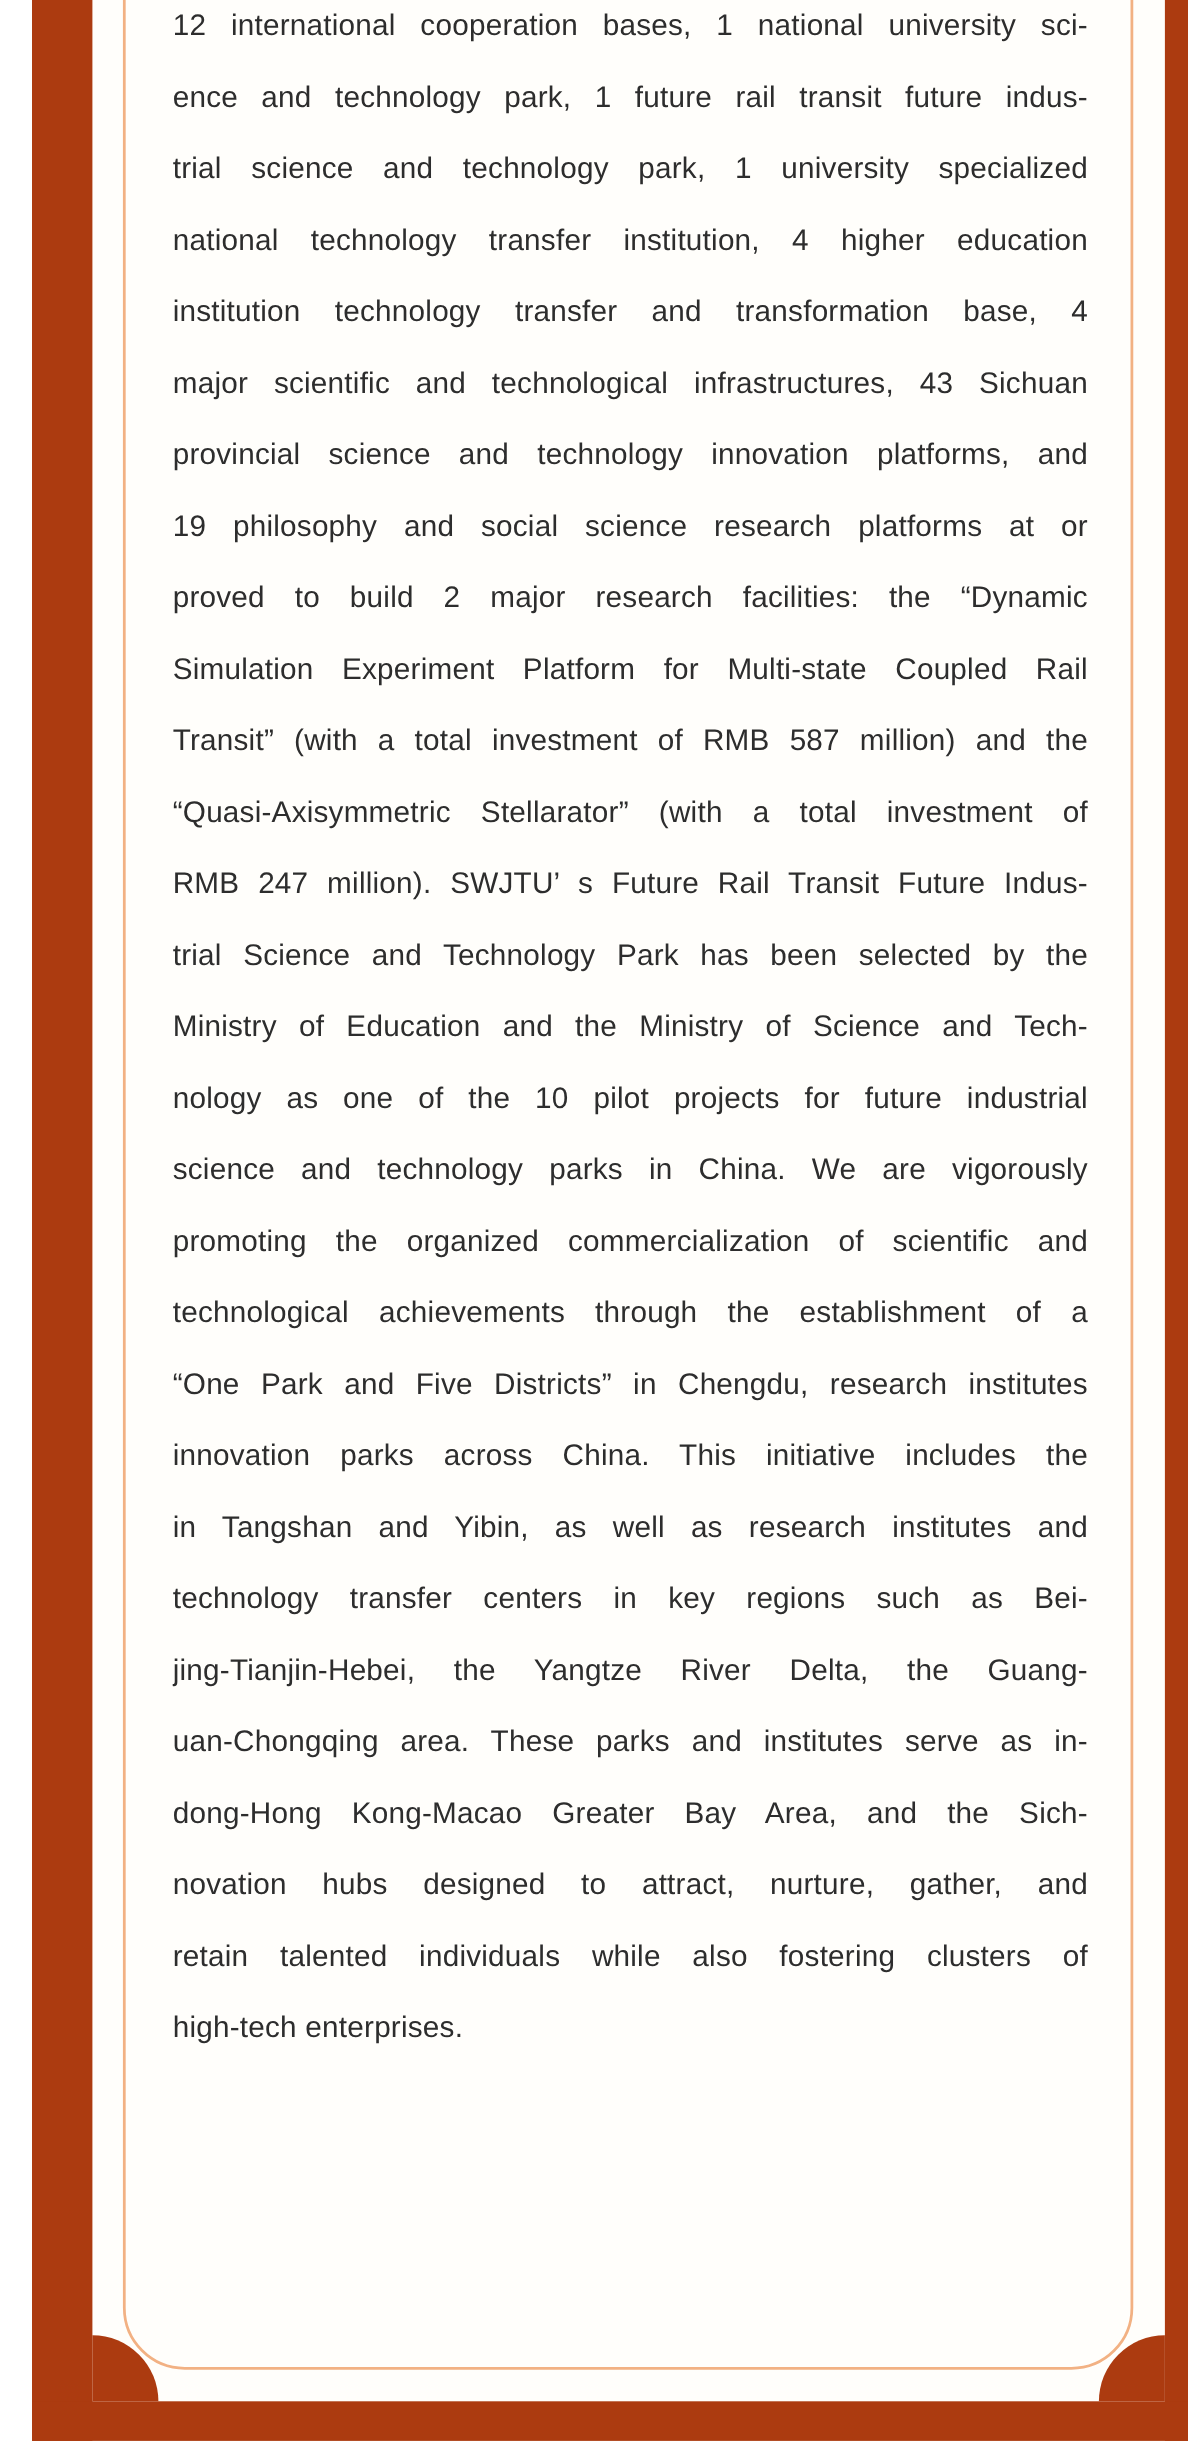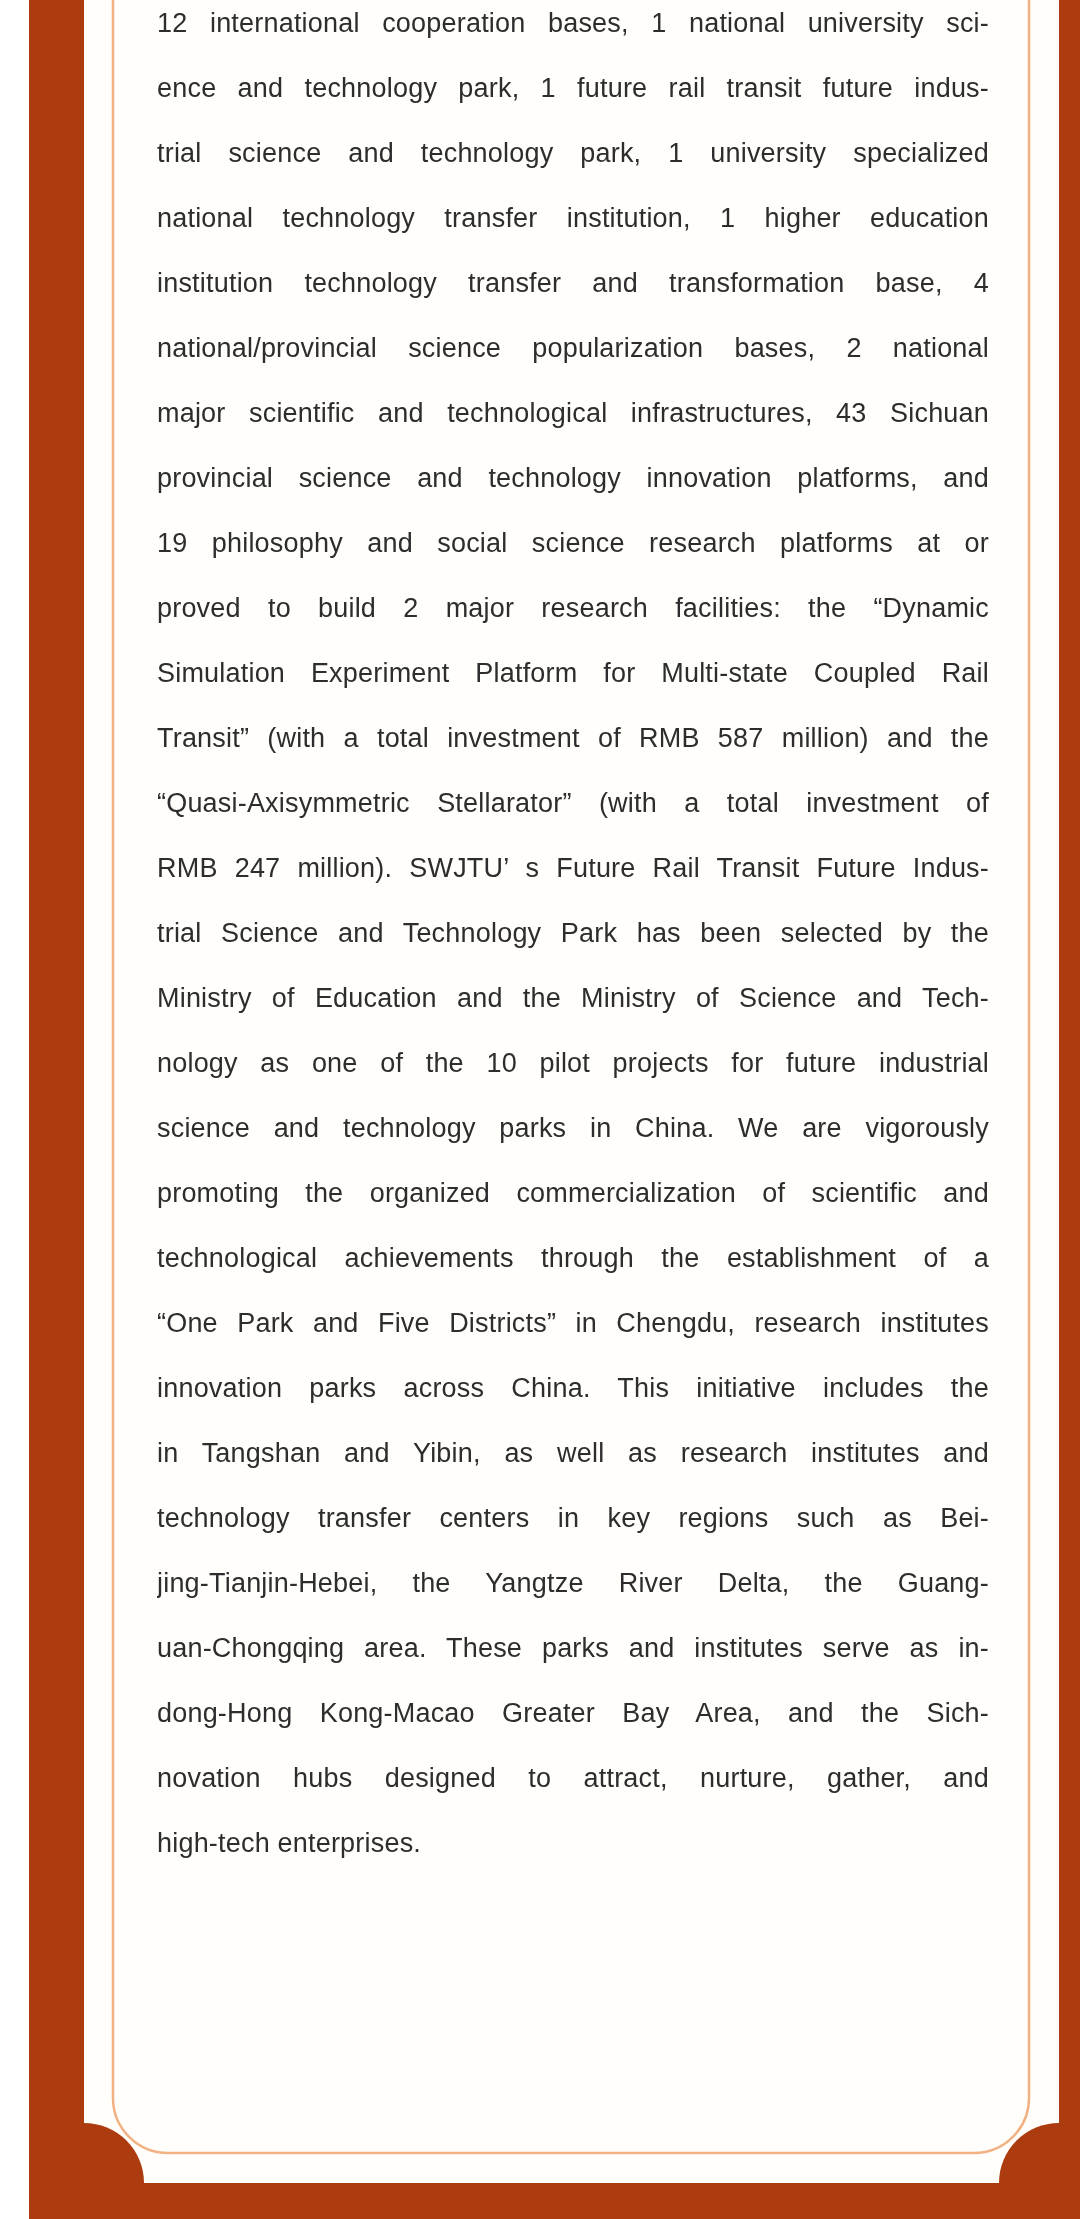--- a/index.html
+++ b/index.html
@@ -91,23 +91,22 @@
   <div class="disc disc-br"></div>
 
   <svg class="border-svg" viewBox="0 0 1080 2219" xmlns="http://www.w3.org/2000/svg">
     <path d="M 84 0 V 2098 A 55 55 0 0 0 139 2153 H 945 A 55 55 0 0 0 1000 2098 V 0"></path>
   </svg>
 
   <div class="textblock">
       <div class="text-line">12 international cooperation bases, 1 national university sci-</div>
       <div class="text-line">ence and technology park, 1 future rail transit future indus-</div>
       <div class="text-line">trial science and technology park, 1 university specialized</div>
-      <div class="text-line">national technology transfer institution, 1 higher education</div>
+      <div class="text-line">national technology transfer institution, 4 higher education</div>
       <div class="text-line">institution technology transfer and transformation base, 4</div>
-      <div class="text-line">national/provincial science popularization bases, 2 national</div>
       <div class="text-line">major scientific and technological infrastructures, 43 Sichuan</div>
       <div class="text-line">provincial science and technology innovation platforms, and</div>
       <div class="text-line">19 philosophy and social science research platforms at or</div>
       <div class="text-line">proved to build 2 major research facilities: the “Dynamic</div>
       <div class="text-line">Simulation Experiment Platform for Multi-state Coupled Rail</div>
       <div class="text-line">Transit” (with a total investment of RMB 587 million) and the</div>
       <div class="text-line">“Quasi-Axisymmetric Stellarator” (with a total investment of</div>
       <div class="text-line">RMB 247 million). SWJTU’ s Future Rail Transit Future Indus-</div>
       <div class="text-line">trial Science and Technology Park has been selected by the</div>
       <div class="text-line">Ministry of Education and the Ministry of Science and Tech-</div>
@@ -116,15 +115,16 @@
       <div class="text-line">promoting the organized commercialization of scientific and</div>
       <div class="text-line">technological achievements through the establishment of a</div>
       <div class="text-line">“One Park and Five Districts” in Chengdu, research institutes</div>
       <div class="text-line">innovation parks across China. This initiative includes the</div>
       <div class="text-line">in Tangshan and Yibin, as well as research institutes and</div>
       <div class="text-line">technology transfer centers in key regions such as Bei-</div>
       <div class="text-line">jing-Tianjin-Hebei, the Yangtze River Delta, the Guang-</div>
       <div class="text-line">uan-Chongqing area. These parks and institutes serve as in-</div>
       <div class="text-line">dong-Hong Kong-Macao Greater Bay Area, and the Sich-</div>
       <div class="text-line">novation hubs designed to attract, nurture, gather, and</div>
+      <div class="text-line">retain talented individuals while also fostering clusters of</div>
       <div class="text-line last">high-tech enterprises.</div>
     </div>
 </div>
 
 </body></html>

